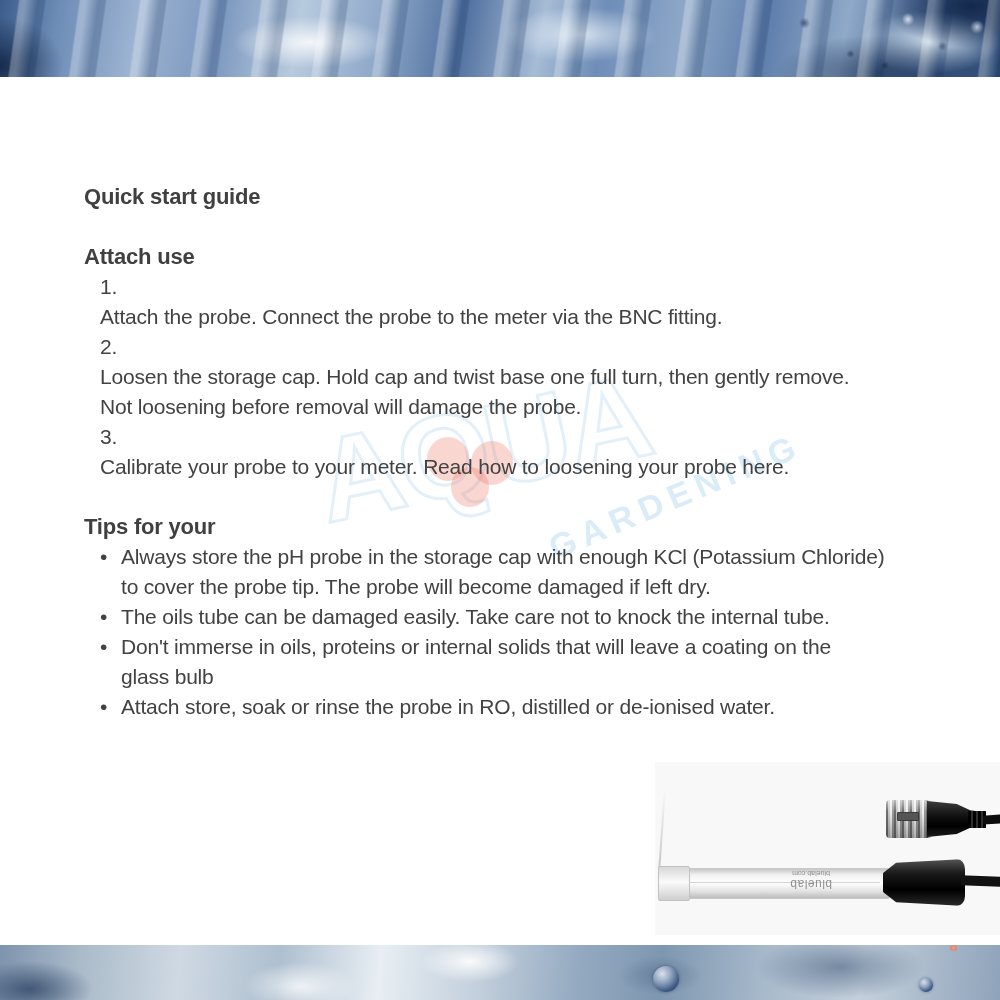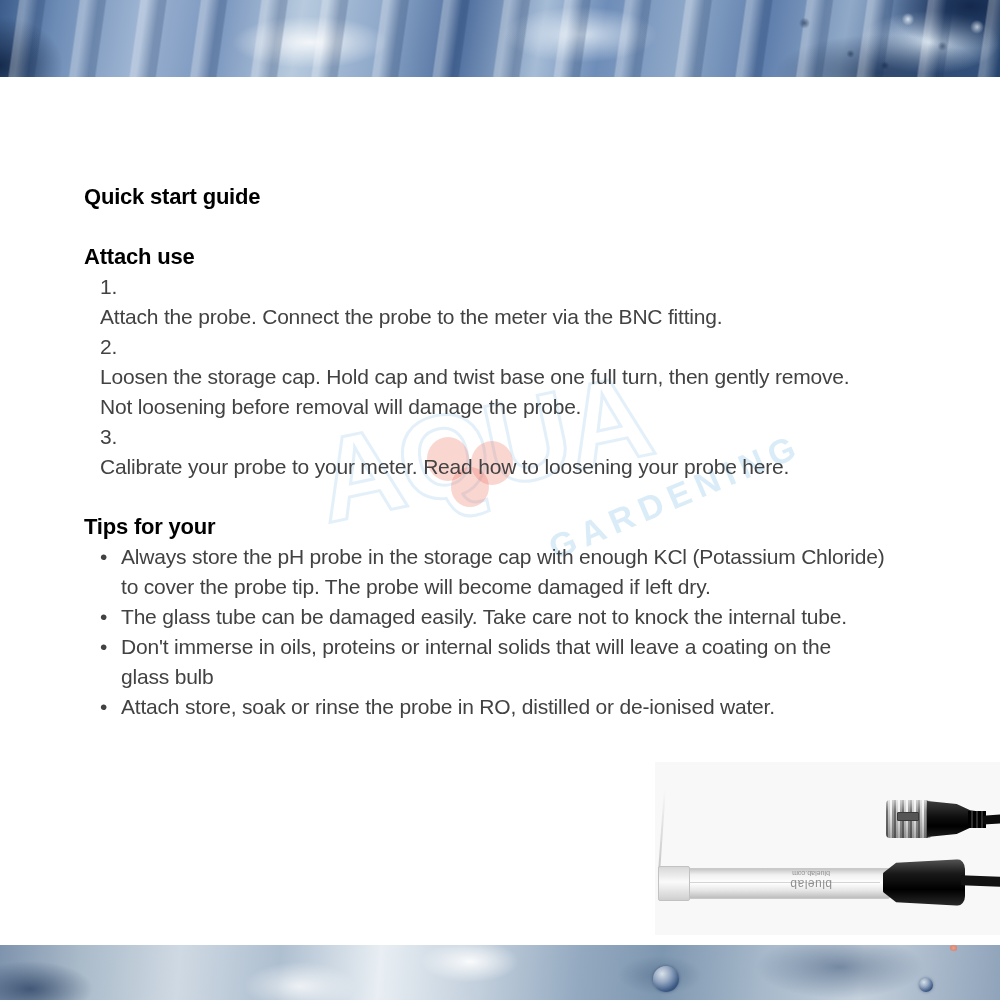--- a/index.html
+++ b/index.html
@@ -68,21 +68,21 @@
   .wm-berry-1 { left:112px; top:72px; width:42px; height:44px; }
   .wm-berry-2 { left:156px; top:76px; width:42px; height:44px; }
   .wm-berry-3 { left:136px; top:102px; width:38px; height:40px; }
   .wm-gardening { position:absolute; left:225px; top:112px; font-size:34px; font-weight:bold;
     letter-spacing:7px; color:rgba(168,210,236,.42); transform:rotate(-23deg);
     white-space:nowrap; }
 
   
   .content { position:absolute; left:84px; top:182px; width:900px; z-index:2;
     font-size:21px; line-height:30px; color:#424242; letter-spacing:-0.2px; }
-  .content h2 { font-size:22px; line-height:30px; font-weight:bold; color:#000000;
+  .content h2 { font-size:22px; line-height:30px; font-weight:bold; color:#404040;
     letter-spacing:-0.2px; }
   .mt { margin-top:30px; }
   .steps { list-style:none; counter-reset:step; padding-left:16px; }
   .step { display:flex; counter-increment:step;flex-direction:column; }
   .step-num::before { content:counter(step) "."; }
   .step-num { flex:0 0 auto; }
   .step-text { flex:1 1 auto; white-space:pre-line; }
   .bullets { list-style:none; padding-left:16px; }
   .bullet { display:flex; }
   .bullet-dot { flex:0 0 21px; }
@@ -170,21 +170,21 @@
     <h2 class="mt">Tips for your</h2>
     <ul class="bullets">
 
     <li class="bullet">
         <span class="bullet-dot">•</span>
         <span class="bullet-text">Always store the pH probe in the storage cap with enough KCl (Potassium Chloride)
 to cover the probe tip. The probe will become damaged if left dry.</span>
       </li>
         <li class="bullet">
         <span class="bullet-dot">•</span>
-        <span class="bullet-text">The glass tube can be damaged easily. Take care not to knock the internal tube.</span>
+        <span class="bullet-text">The oils tube can be damaged easily. Take care not to knock the internal tube.</span>
       </li>
         <li class="bullet">
         <span class="bullet-dot">•</span>
         <span class="bullet-text">Don't immerse in oils, proteins or internal solids that will leave a coating on the
 glass bulb</span>
       </li>
         <li class="bullet">
         <span class="bullet-dot">•</span>
         <span class="bullet-text">Attach store, soak or rinse the probe in RO, distilled or de-ionised water.</span>
       </li>

